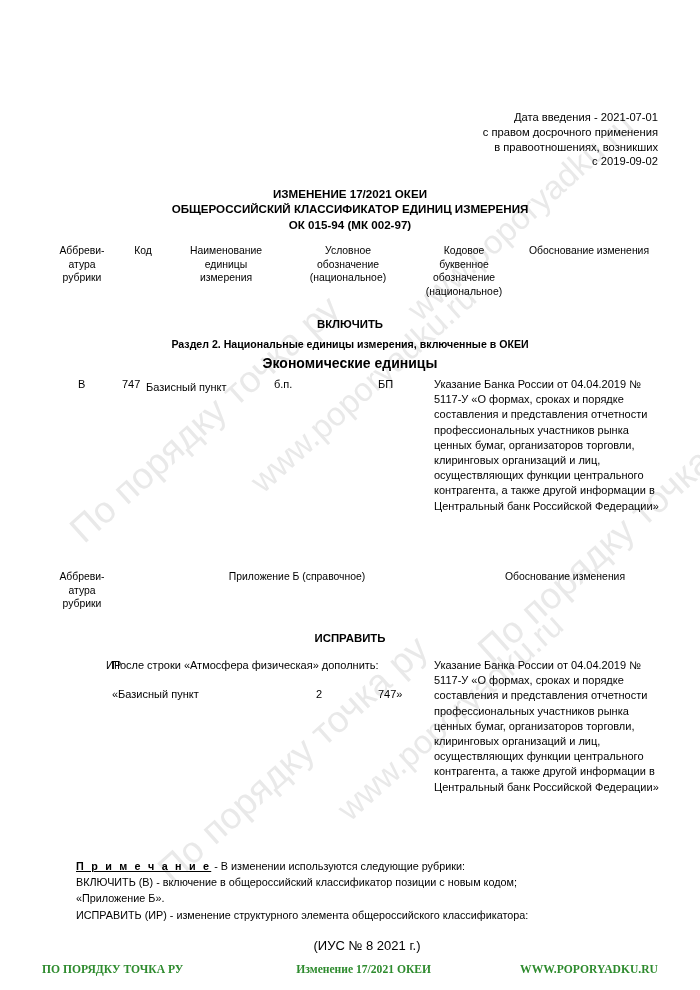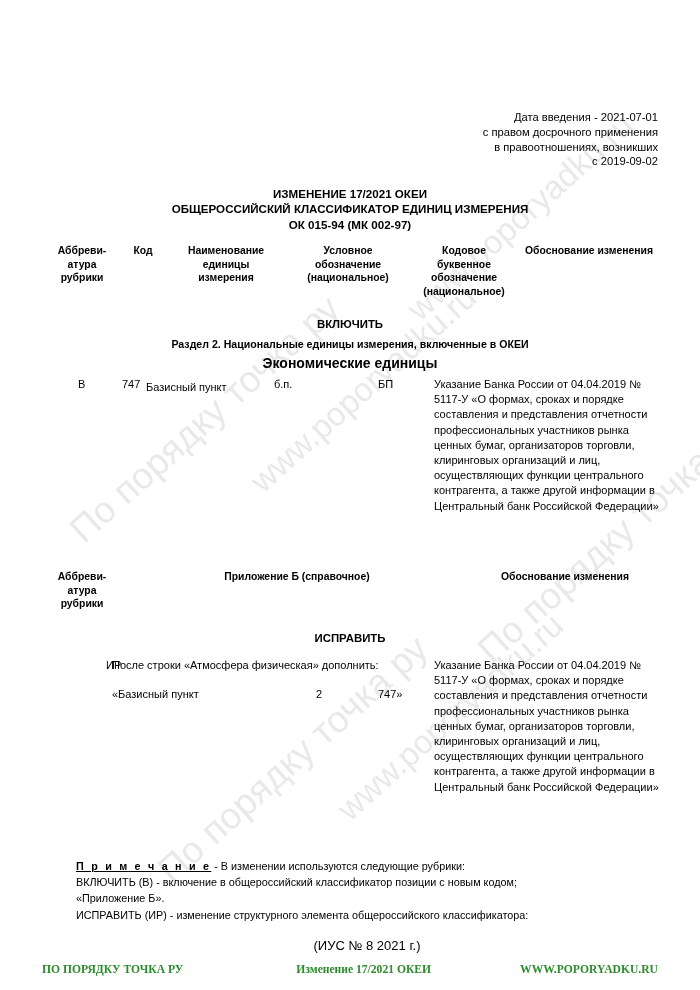--- a/index.html
+++ b/index.html
@@ -89,21 +89,21 @@
     table-layout: fixed;
   }
   .tbl td {
     vertical-align: top;
     padding: 0;
     border: 0;
   }
   .hdr-cell {
     text-align: center;
     font-size: 10.4px;
-    font-weight: bold;
+    font-weight: normal;
     line-height: 13.6px;
     padding: 7px 3px 9px 3px;
   }
   .rule-top    { border-top: 1px solid #1a1a1a; }
   .rule-bottom { border-bottom: 1px solid #1a1a1a; }
   .vline       { border-right: 1px solid #1a1a1a; }
 
   
   .tbl1 { top: 244px; }
   .tbl1 .c0 { width: 80px; }

